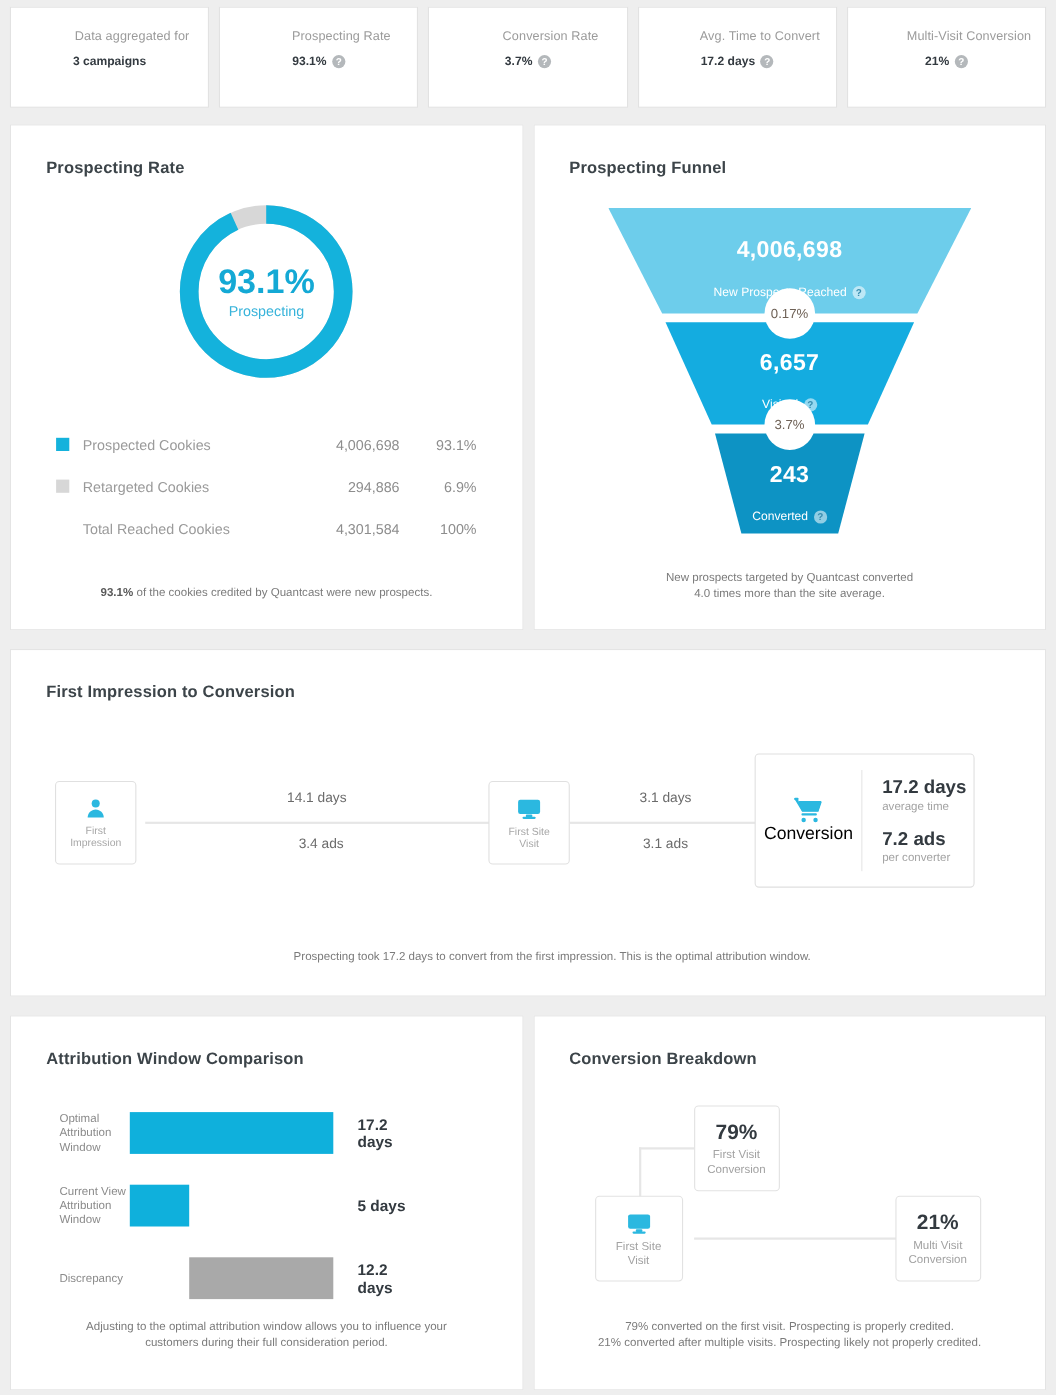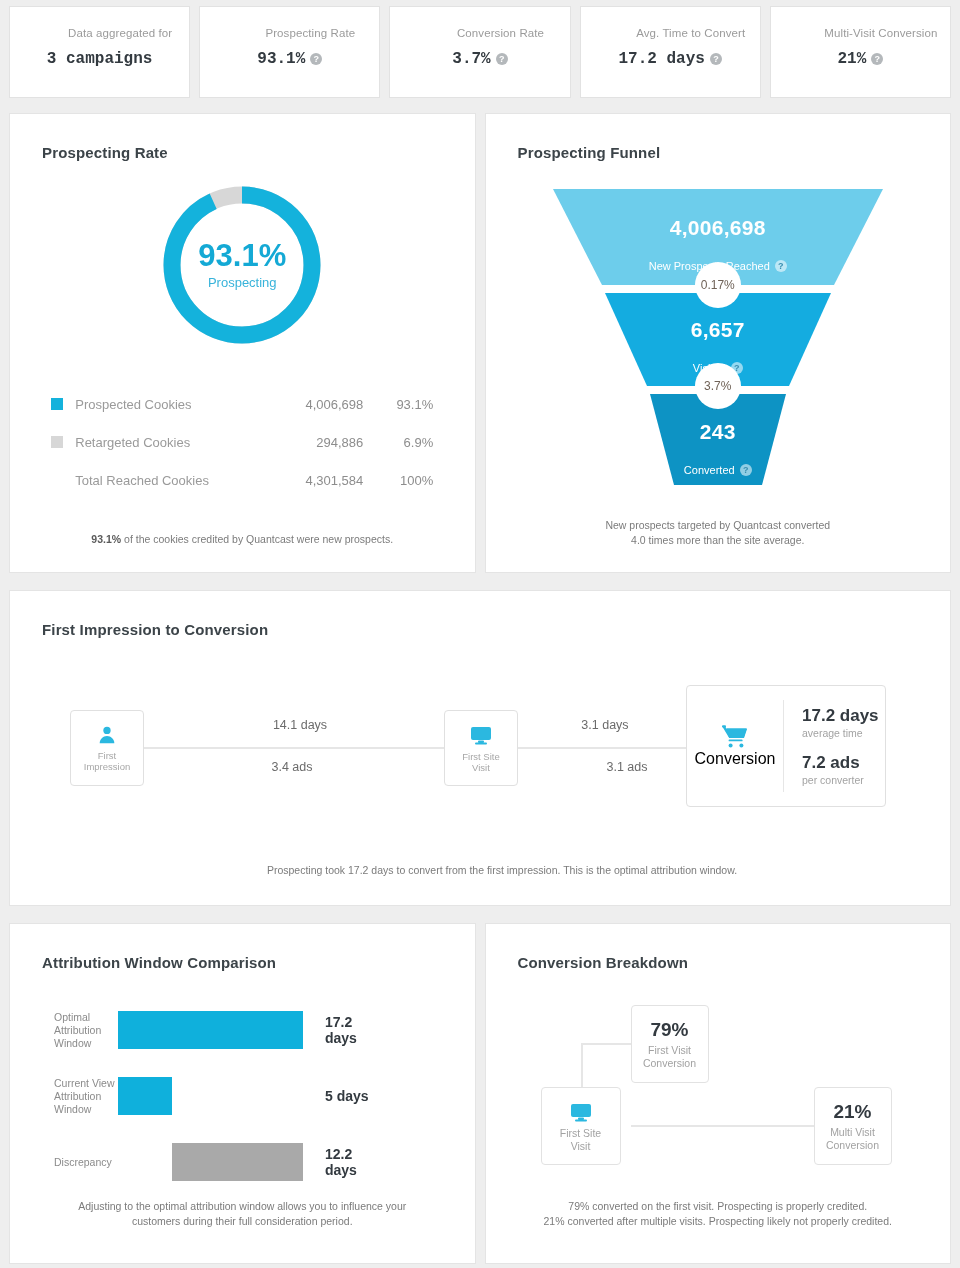--- a/index.html
+++ b/index.html
@@ -22,21 +22,21 @@
     border: 1px solid #e2e2e2;
     display: flex; flex-direction: column;
     align-items: center; justify-content: flex-start;
     padding-top: 20px;
   }
   .kpi-label {
     font-size: 11.5px; color: #9b9b9b; letter-spacing: .1px;
     margin-bottom: 11px; text-align: center; margin-left: 41px;
   }
   .kpi-value-row { display: flex; align-items: center; gap: 5px; }
-  .kpi-value { font-size: 16px; font-weight: bold; color: #333a40; font-family: Liberation Mono, monospace; }
+  .kpi-value { font-size: 11px; font-weight: bold; color: #333a40; }
 
   .help {
     display: inline-block; width: 12px; height: 12px; border-radius: 50%;
     background: #b4b8bb; color: #ffffff;
     font-size: 9px; line-height: 12px; text-align: center;
     font-weight: bold; flex: none; user-select: none;
   }
   .help.onblue { background: rgba(255,255,255,.55); color: #3a8fb0; }
 
   
@@ -283,42 +283,42 @@
 
   <div class="row mid">
     <div class="panel" style="width:100%;">
       <div class="panel-title">First Impression to Conversion</div>
 
       <div class="tl">
 
         <div class="conn" style="left:122px;top:57px;width:342px;"></div>
         <div class="conn" style="left:508px;top:57px;width:174px;"></div>
 
-        <div class="node" style="left:60px;top:20px;">
+        <div class="node" style="left:40px;top:20px;">
           <svg width="22" height="22" viewBox="0 0 24 24" fill="#2bb8e0">
             <circle cx="12" cy="7" r="4"></circle>
             <path d="M4 21c0-4.4 3.6-8 8-8s8 3.6 8 8z"></path>
           </svg>
           <div class="nlab">First<br>Impression</div>
         </div>
 
-        <div class="tl-metric" style="left:210px;top:28px;width:160px;">14.1 days</div>
+        <div class="tl-metric" style="left:198px;top:28px;width:160px;">14.1 days</div>
         <div class="tl-metric" style="left:202px;top:70px;width:160px;">3.4 ads</div>
 
         <div class="node" style="left:434px;top:20px;">
           <svg width="24" height="24" viewBox="0 0 24 24" fill="#2bb8e0">
             <rect x="2" y="4" width="20" height="13" rx="2"></rect>
             <rect x="9" y="17.5" width="6" height="2.5" rx="1"></rect>
             <rect x="6" y="19.5" width="12" height="2" rx="1"></rect>
           </svg>
           <div class="nlab">First Site<br>Visit</div>
         </div>
 
         <div class="tl-metric" style="left:525px;top:28px;width:140px;">3.1 days</div>
-        <div class="tl-metric" style="left:547px;top:70px;width:140px;">3.1 ads</div>
+        <div class="tl-metric" style="left:525px;top:70px;width:140px;">3.1 ads</div>
 
         <div class="convbox" style="left:676px;top:-5px;width:200px;height:122px;">
           <div class="cicon">
             <svg width="28" height="26" viewBox="0 0 28 26" fill="#2bb8e0">
               <path d="M1 2h3.2l1.2 3H26l-3 9H8.2"></path>
               <rect x="1" y="1.2" width="4" height="2.2" rx="1"></rect>
               <path d="M5.2 4.2h20.6l-3 9.2H8.1z"></path>
               <rect x="7.6" y="15.4" width="14" height="1.9" rx="0.9"></rect>
               <circle cx="9.6" cy="21.5" r="2"></circle>
               <circle cx="20.4" cy="21.5" r="2"></circle>

